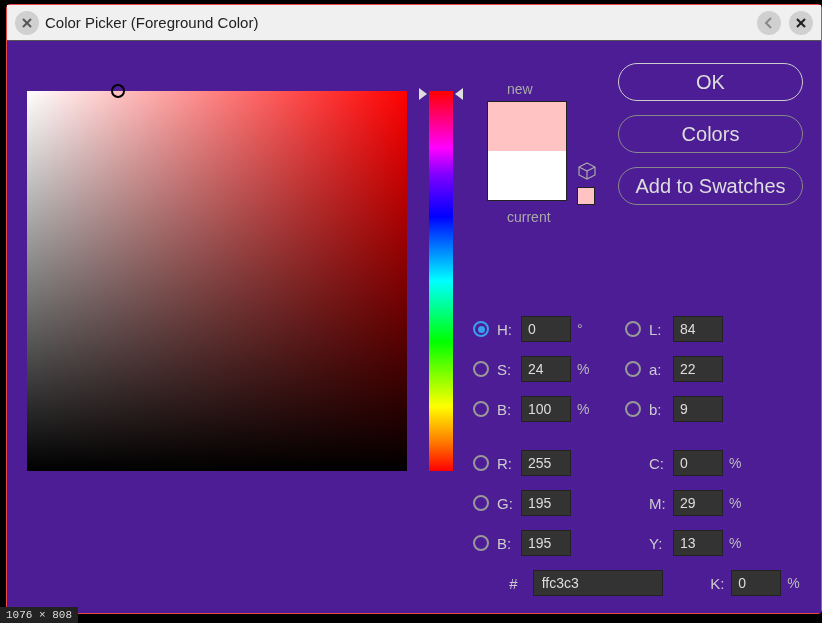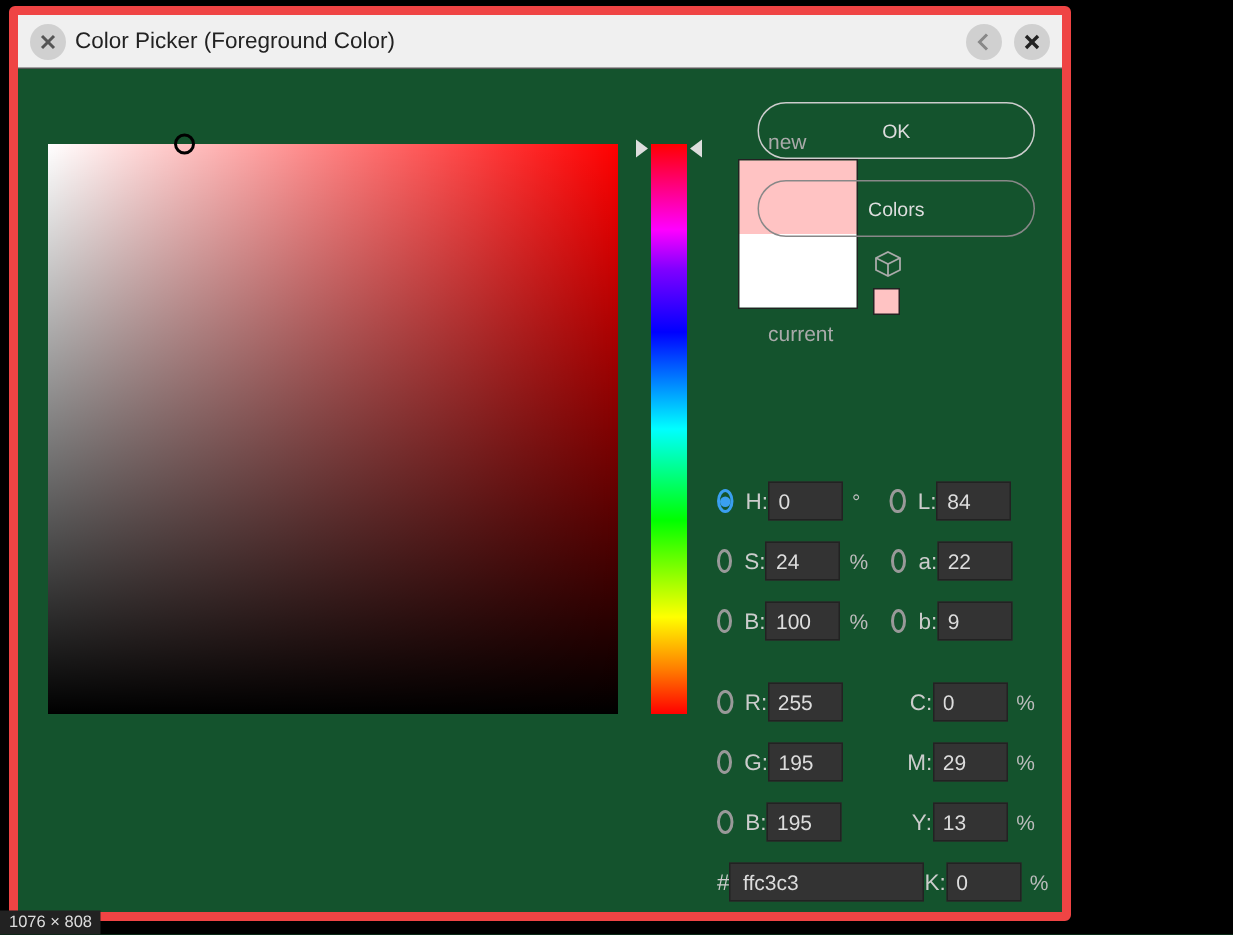--- a/index.html
+++ b/index.html
@@ -1,35 +1,35 @@
 <!DOCTYPE html>
 <html><head>
 <meta charset="utf-8">
 <style>
   * { box-sizing: border-box; margin: 0; padding: 0; font-family: "Segoe UI", Arial, sans-serif; }
   body { background: #000; width: 822px; height: 623px; position: relative; overflow: hidden; }
   .window {
-    position: absolute; left: 6px; top: 4px; width: 708px; height: 610px;
-    background: #454545; border: 6px solid #ef4444; border-radius: 4px;
+    position: absolute; left: 6px; top: 4px; width: 816px; height: 610px;
+    background: #454545; border: 1px solid #ef4444; border-radius: 4px;
   }
   .titlebar {
     height: 36px; display: flex; align-items: center; padding: 0 8px;
     background: #f0f0f0; border-bottom: 1px solid #555;
   }
   .titlebar .circle-btn {
     width: 24px; height: 24px; border-radius: 50%; background: #d0d0d0;
     display: flex; align-items: center; justify-content: center; font-size: 15px;
     color: #333; cursor: pointer;
   }
   .titlebar .circle-btn.close { font-weight: bold; }
   .titlebar .title { margin-left: 6px; font-size: 15px; color: #222; flex: 1; }
   .titlebar .right { display: flex; gap: 8px; }
   .dialog-body {
     position: absolute; left: 0; top: 36px; right: 0; bottom: 0;
-    background: #14532d; color: #ccc;
+    background: #4c1d95; color: #ccc;
   }
   
   .sv-field {
     position: absolute; left: 20px; top: 50px; width: 380px; height: 380px;
     background: linear-gradient(to top, #000, rgba(0,0,0,0)),
                 linear-gradient(to right, #fff, rgba(255,255,255,0)),
                 #ff0000;
     cursor: crosshair;
   }
   .sv-cursor {
@@ -65,21 +65,21 @@
     position: absolute; left: 570px; top: 120px; width: 20px; height: 20px;
   }
   .mini-swatch {
     position: absolute; left: 570px; top: 146px; width: 18px; height: 18px;
     border: 1px solid #222;
   }
   
   .btns { position: absolute; right: 18px; top: 22px; width: 185px; display: flex; flex-direction: column; gap: 14px; }
   .btn {
     height: 38px; border: 1px solid #888; border-radius: 19px; background: transparent;
-    color: #ddd; font-size: 13px; cursor: pointer; display: flex; align-items: center; justify-content: center; text-align: center;
+    color: #ddd; font-size: 20px; cursor: pointer; display: flex; align-items: center; justify-content: center; text-align: center;
   }
   .btn.primary { border-color: #ccc; }
   
   .webcolors { position: absolute; left: 22px; top: 460px; display: flex; align-items: center; gap: 10px; font-size: 15px; color: #ccc; }
   .checkbox {
     width: 18px; height: 18px; border: 1px solid #888; border-radius: 3px; background: #3a3a3a; cursor: pointer;
   }
   
   .vals { position: absolute; left: 466px; top: 268px; right: 18px; }
   .row { display: flex; align-items: center; height: 40px; }
@@ -98,21 +98,21 @@
   }
   .suffix { width: 24px; font-size: 14px; color: #bbb; text-align: left; padding-left: 6px; }
   .col-gap { width: 30px; }
   .hex-label { width: 44px; text-align: center; font-size: 15px; color: #ccc; }
   .hex-input {
     width: 130px; height: 26px; background: #333; border: 1px solid #222; color: #ddd;
     font-size: 14px; padding: 0 8px;
   }
   .dim-badge {
     position: absolute; left: 0; bottom: 0; background: #222; color: #ddd;
-    font-size: 11px; padding: 2px 6px;
+    font-size: 11px; padding: 2px 6px; font-family: Liberation Mono, monospace;
   }
 </style>
 </head>
 <body>
 
 <div class="window">
   <div class="titlebar">
     <div class="circle-btn">
       <svg width="12" height="12" viewBox="0 0 12 12">
           <line x1="2" y1="2" x2="10" y2="10" stroke="#555" stroke-width="2"></line>
@@ -157,20 +157,21 @@
           <polygon points="10,2 18,6 18,14 10,18 2,14 2,6" fill="none" stroke="#aaa" stroke-width="1.2"></polygon>
           <polyline points="2,6 10,10 18,6" fill="none" stroke="#aaa" stroke-width="1.2"></polyline>
           <line x1="10" y1="10" x2="10" y2="18" stroke="#aaa" stroke-width="1.2"></line>
         </svg>
     </div>
     <div class="mini-swatch" style="background: rgb(255, 195, 195);"></div>
 
     <div class="btns">
       <div class="btn primary">OK</div>
       <div class="btn">Colors</div>
+      <div class="btn">Add to Swatches</div>
     </div>
 
 
     <div class="vals">
 
       <div class="row">
         <span class="radio sel"></span>
         <span class="lbl">H:</span>
         <input class="num" value="0" style="">
         <span class="suffix">°</span>

